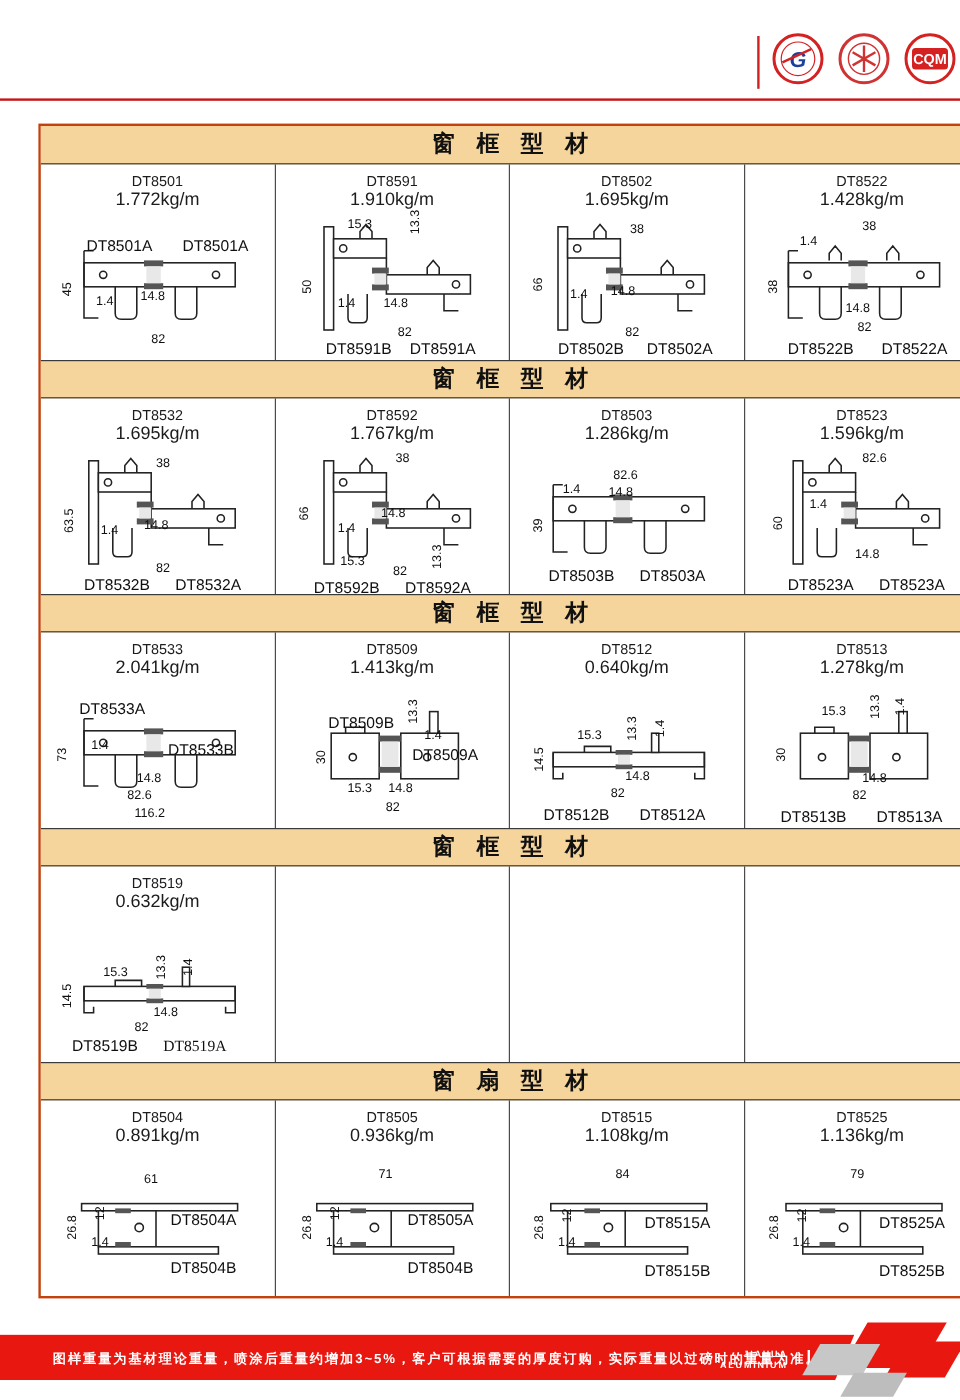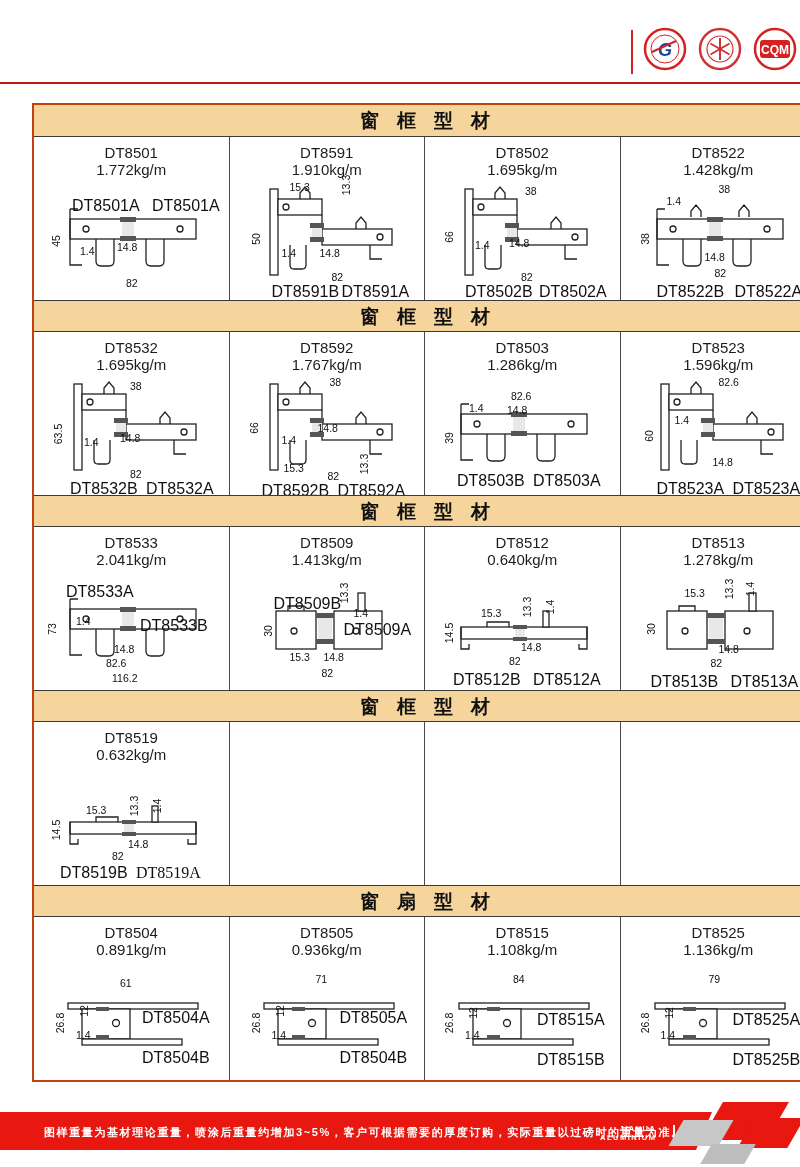--- a/index.html
+++ b/index.html
@@ -17,26 +17,26 @@
 
   
   .catalog{position:absolute;left:32px;top:103px;width:786px;border:2px solid #c2410c;box-sizing:border-box;}
   .sec-head{height:32px;line-height:32px;background:#f5d59c;border-bottom:1px solid #3a3a3a;
             text-align:center;font-size:19px;font-weight:bold;color:#111;
             letter-spacing:18px;padding-left:18px;box-sizing:border-box;}
   .sec-head:not(:first-child){border-top:1px solid #3a3a3a;}
   .row{display:grid;grid-template-columns:repeat(4,1fr);}
   .cell{position:relative;height:163px;border-right:1px solid #4a4a4a;box-sizing:border-box;overflow:hidden;}
   .cell:last-child{border-right:none;}
-  .cell .code{margin-top:7px;text-align:center;font-size:15px;color:#1c1c1c;}
+  .cell .code{margin-top:7px;text-align:center;font-size:12px;color:#1c1c1c;}
   .cell .weight{text-align:center;font-size:15px;color:#1c1c1c;}
   .cell svg.draw{position:absolute;left:0;top:0;width:184px;height:163px;}
   .dim{position:absolute;font-size:10.5px;color:#101010;white-space:nowrap;background:rgba(255,255,255,.0);}
   .dim.v{transform:rotate(-90deg);transform-origin:center;}
-  .plabel{position:absolute;font-size:16px;color:#101010;white-space:nowrap;}
+  .plabel{position:absolute;font-size:13px;color:#101010;white-space:nowrap;}
 
   
   .footer{position:absolute;left:0;top:1104px;width:800px;height:63px;}
   .footer-band{position:absolute;left:0;top:8px;width:712px;height:38px;background:#e8170f;
                clip-path:polygon(0 0,100% 0,calc(100% - 16px) 100%,0 100%);}
   .footer-note{position:absolute;left:44px;top:13px;font-size:11px;font-weight:bold;color:#fff;letter-spacing:1.6px;}
   .brand{position:absolute;left:600px;top:10px;display:flex;align-items:center;color:#fff;gap:12px;}
   .brand-lines{display:flex;flex-direction:column;align-items:flex-end;line-height:1.15;}
   .brand-lines span{font-size:7.5px;font-weight:bold;letter-spacing:1.5px;}
   .brand-sep{width:1.5px;height:18px;background:#fff;margin:0 5px;}

